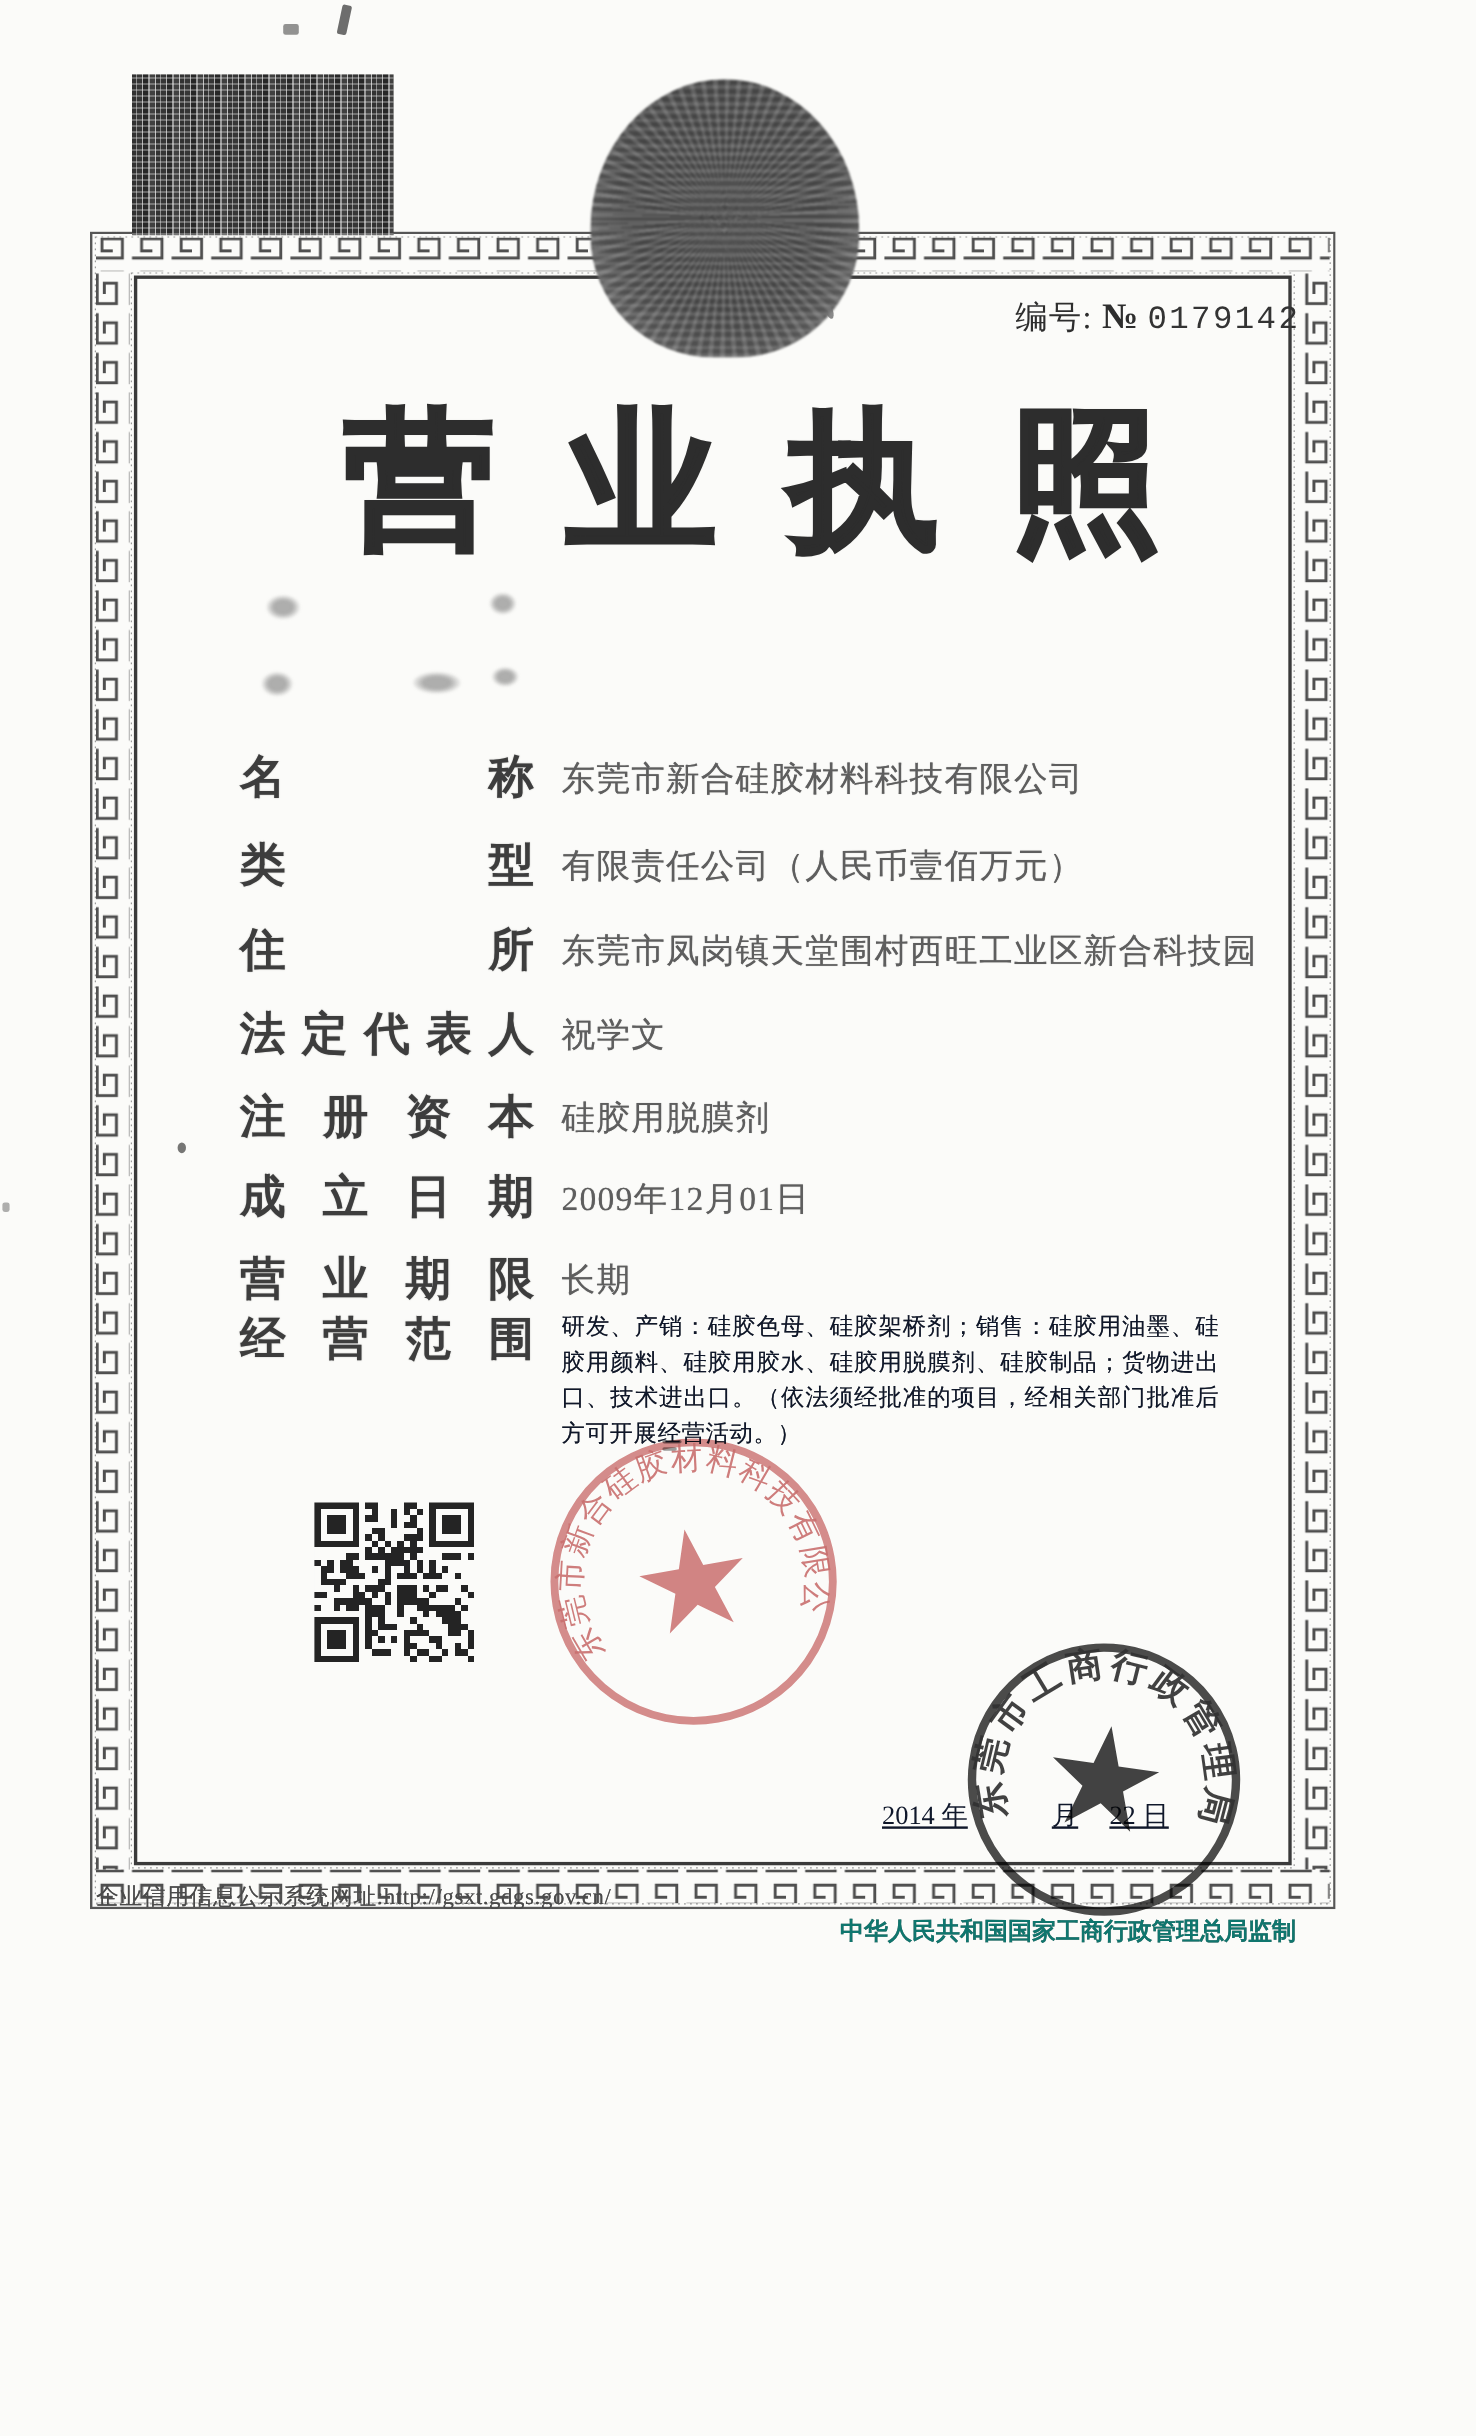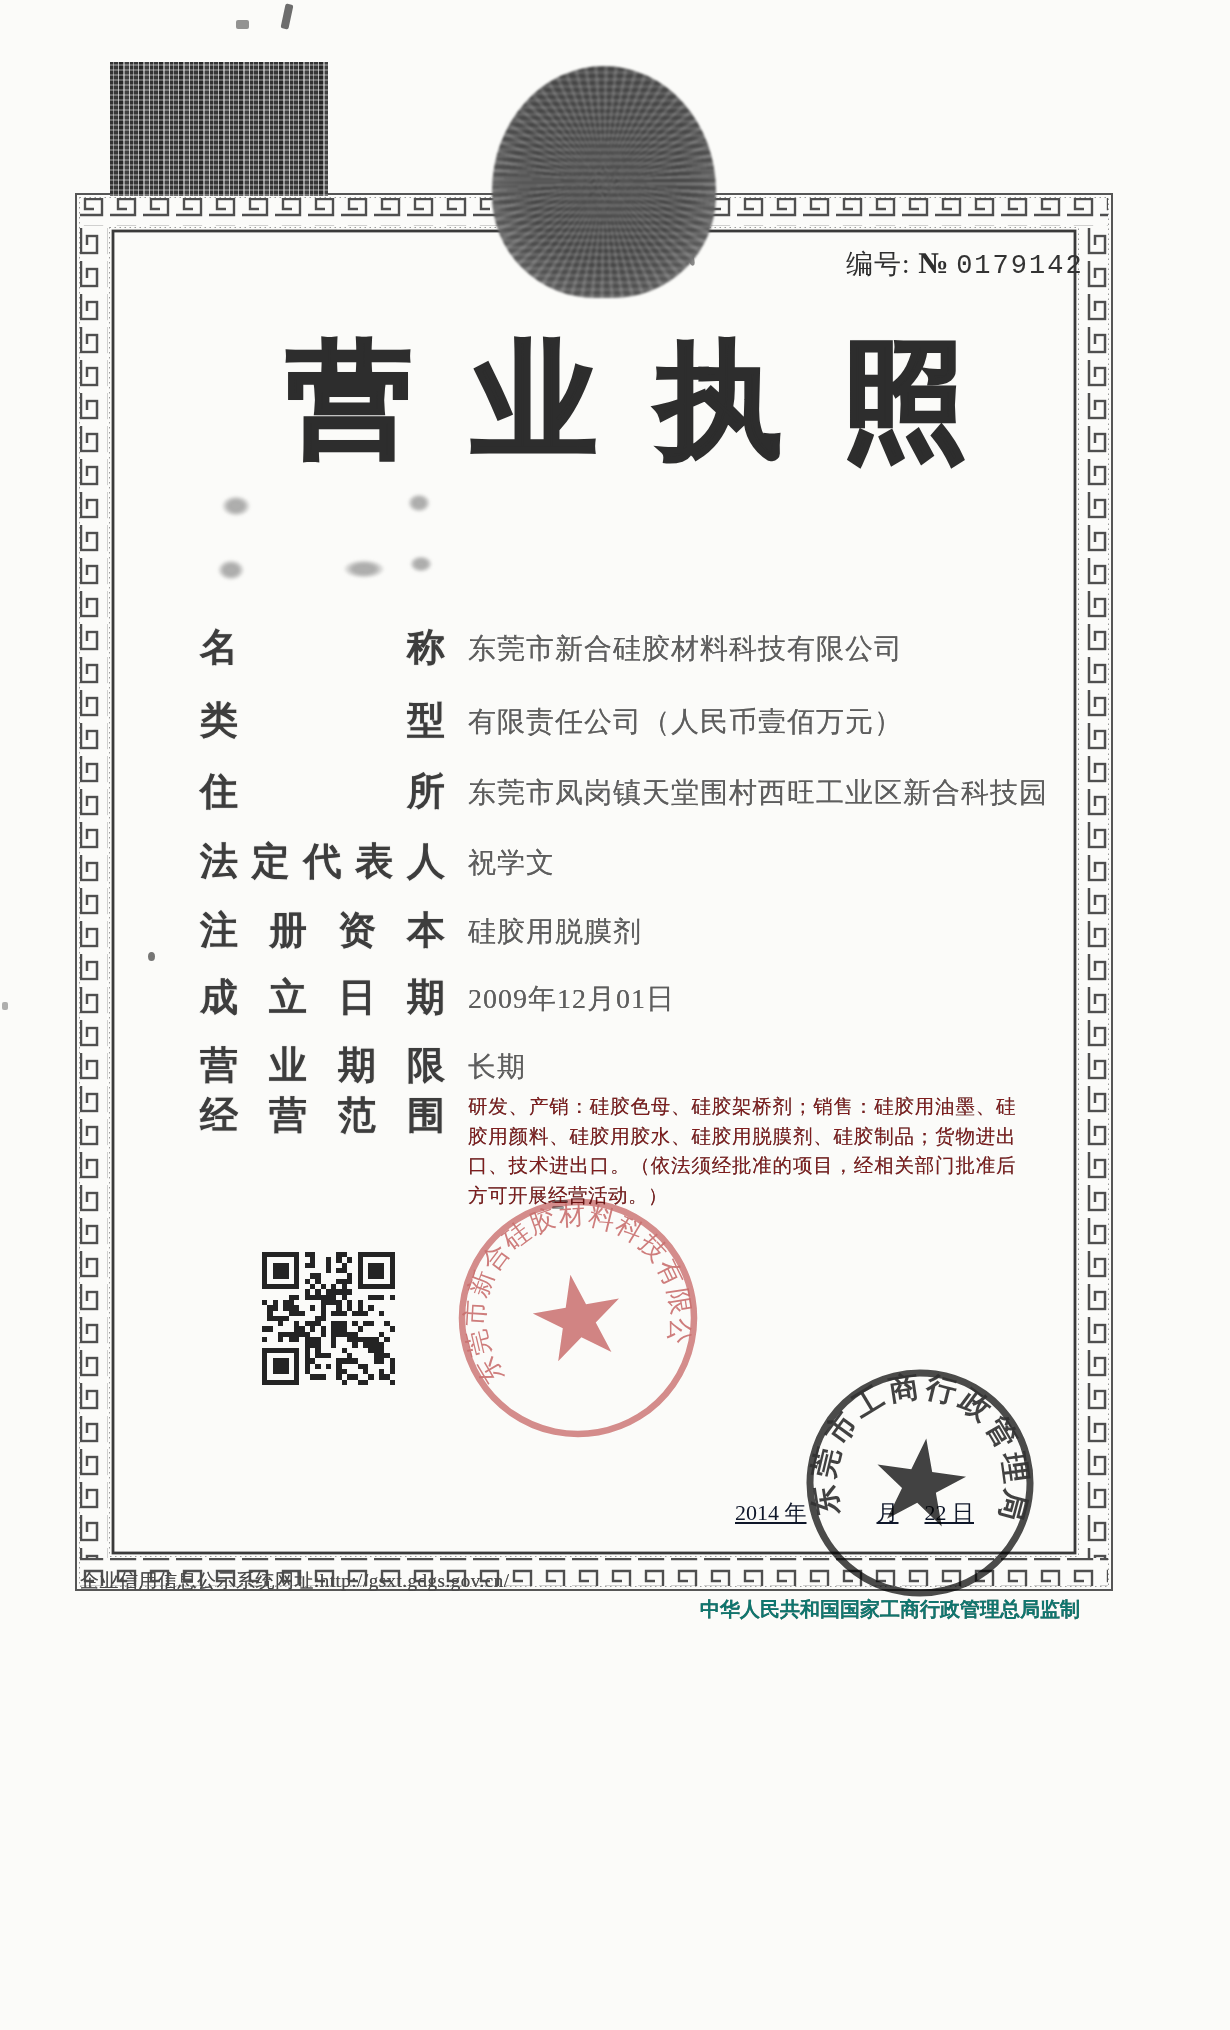--- a/index.html
+++ b/index.html
@@ -56,21 +56,21 @@
     text-shadow:0 0 1px rgba(50,50,50,.5);
   }
   [data-justify]{display:flex;justify-content:space-between;}
   .row-value{
     position:absolute;left:268px;top:8px;width:560px;
     font-size:28px;color:#5e5e5e;letter-spacing:1px;white-space:nowrap;
     text-shadow:0 0 .6px rgba(94,94,94,.8);
   }
   .scope-text{
     position:absolute;left:268px;top:2px;width:548px;
-    font-size:19.5px;line-height:29.5px;color:#7f1d1d;letter-spacing:.5px;
+    font-size:19.5px;line-height:29.5px;color:#0f172a;letter-spacing:.5px;
     white-space:normal;text-align:justify;
     text-shadow:0 0 .5px rgba(70,70,70,.8);
   }
 
   
   .registrar{left:612px;top:1437px;z-index:4;font-size:38px;font-weight:600;
     letter-spacing:14px;color:#3e3e3e;white-space:nowrap;}
   .issue-date{left:735px;top:1498px;z-index:4;font-size:22px;color:#0f172a;
     display:flex;white-space:nowrap;text-decoration:underline;}
   .issue-date .gap1{width:70px;} .issue-date .gap2{width:26px;}

